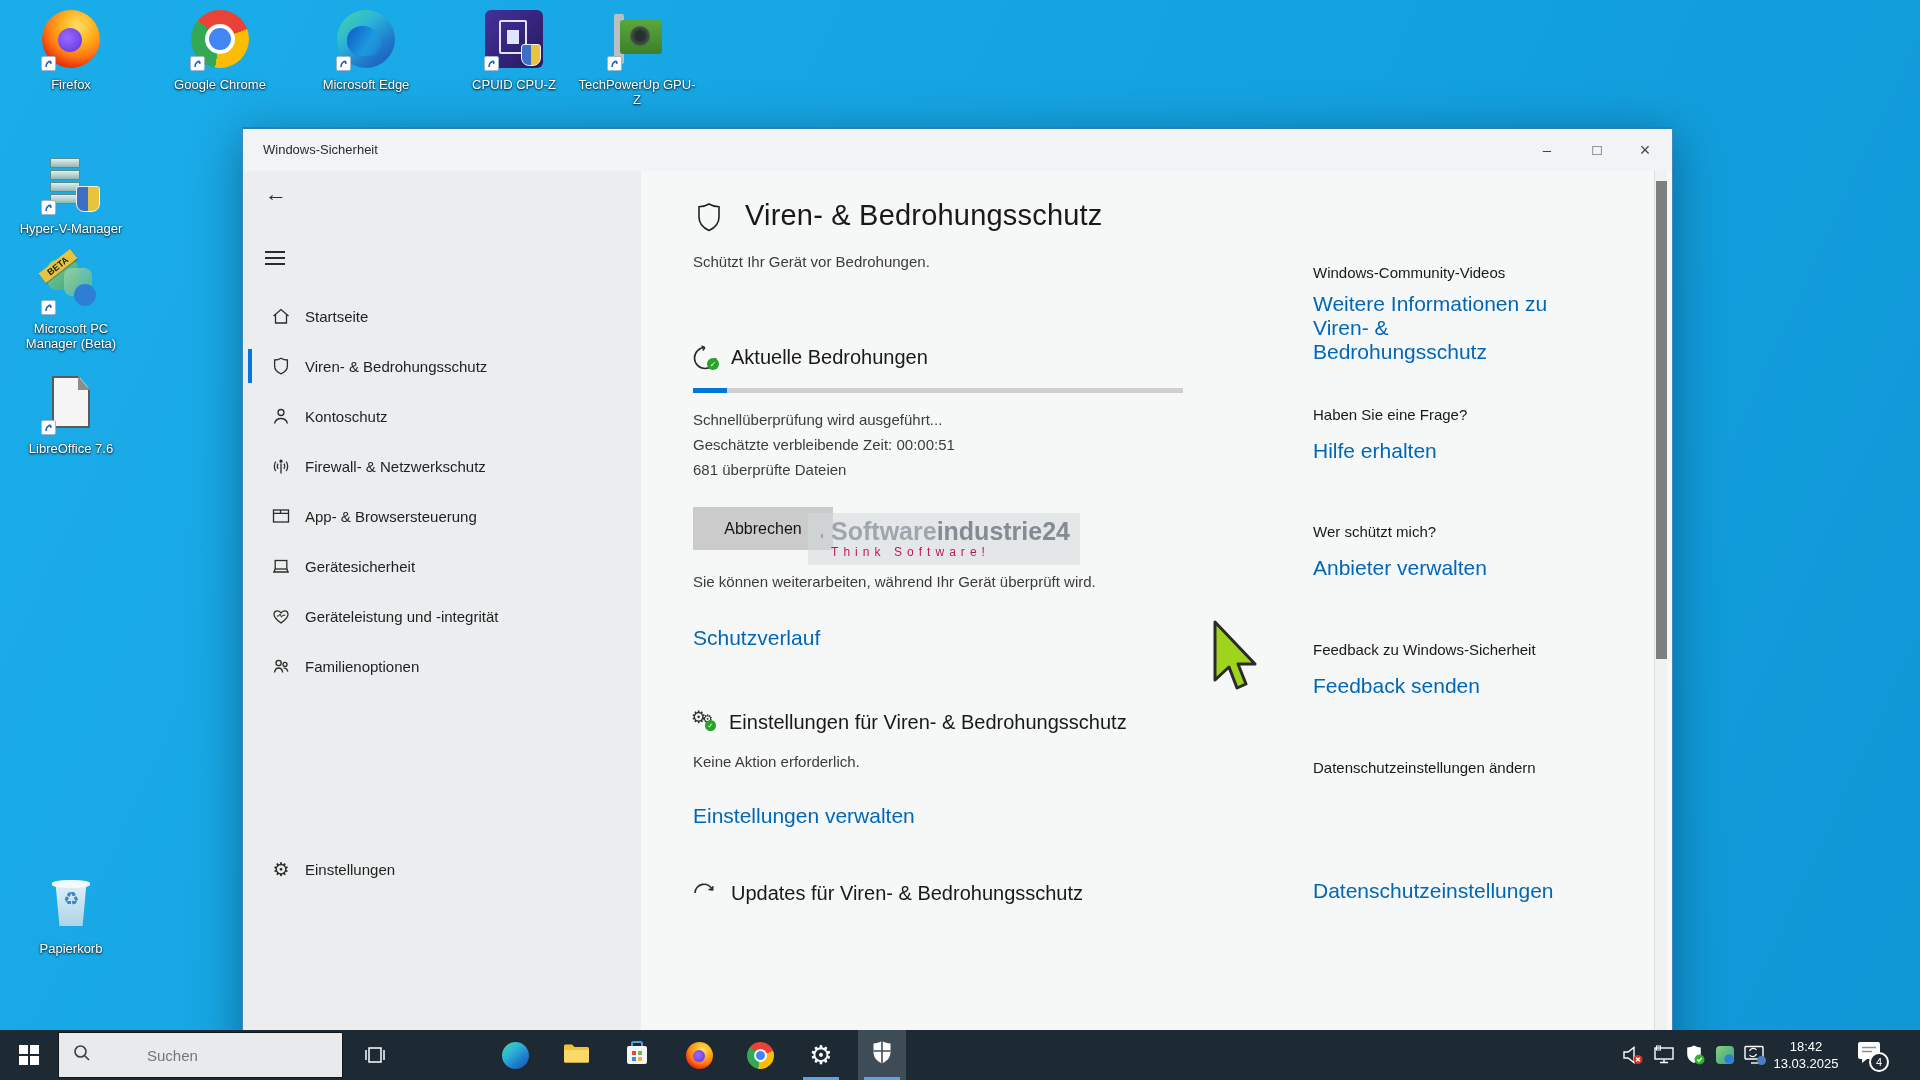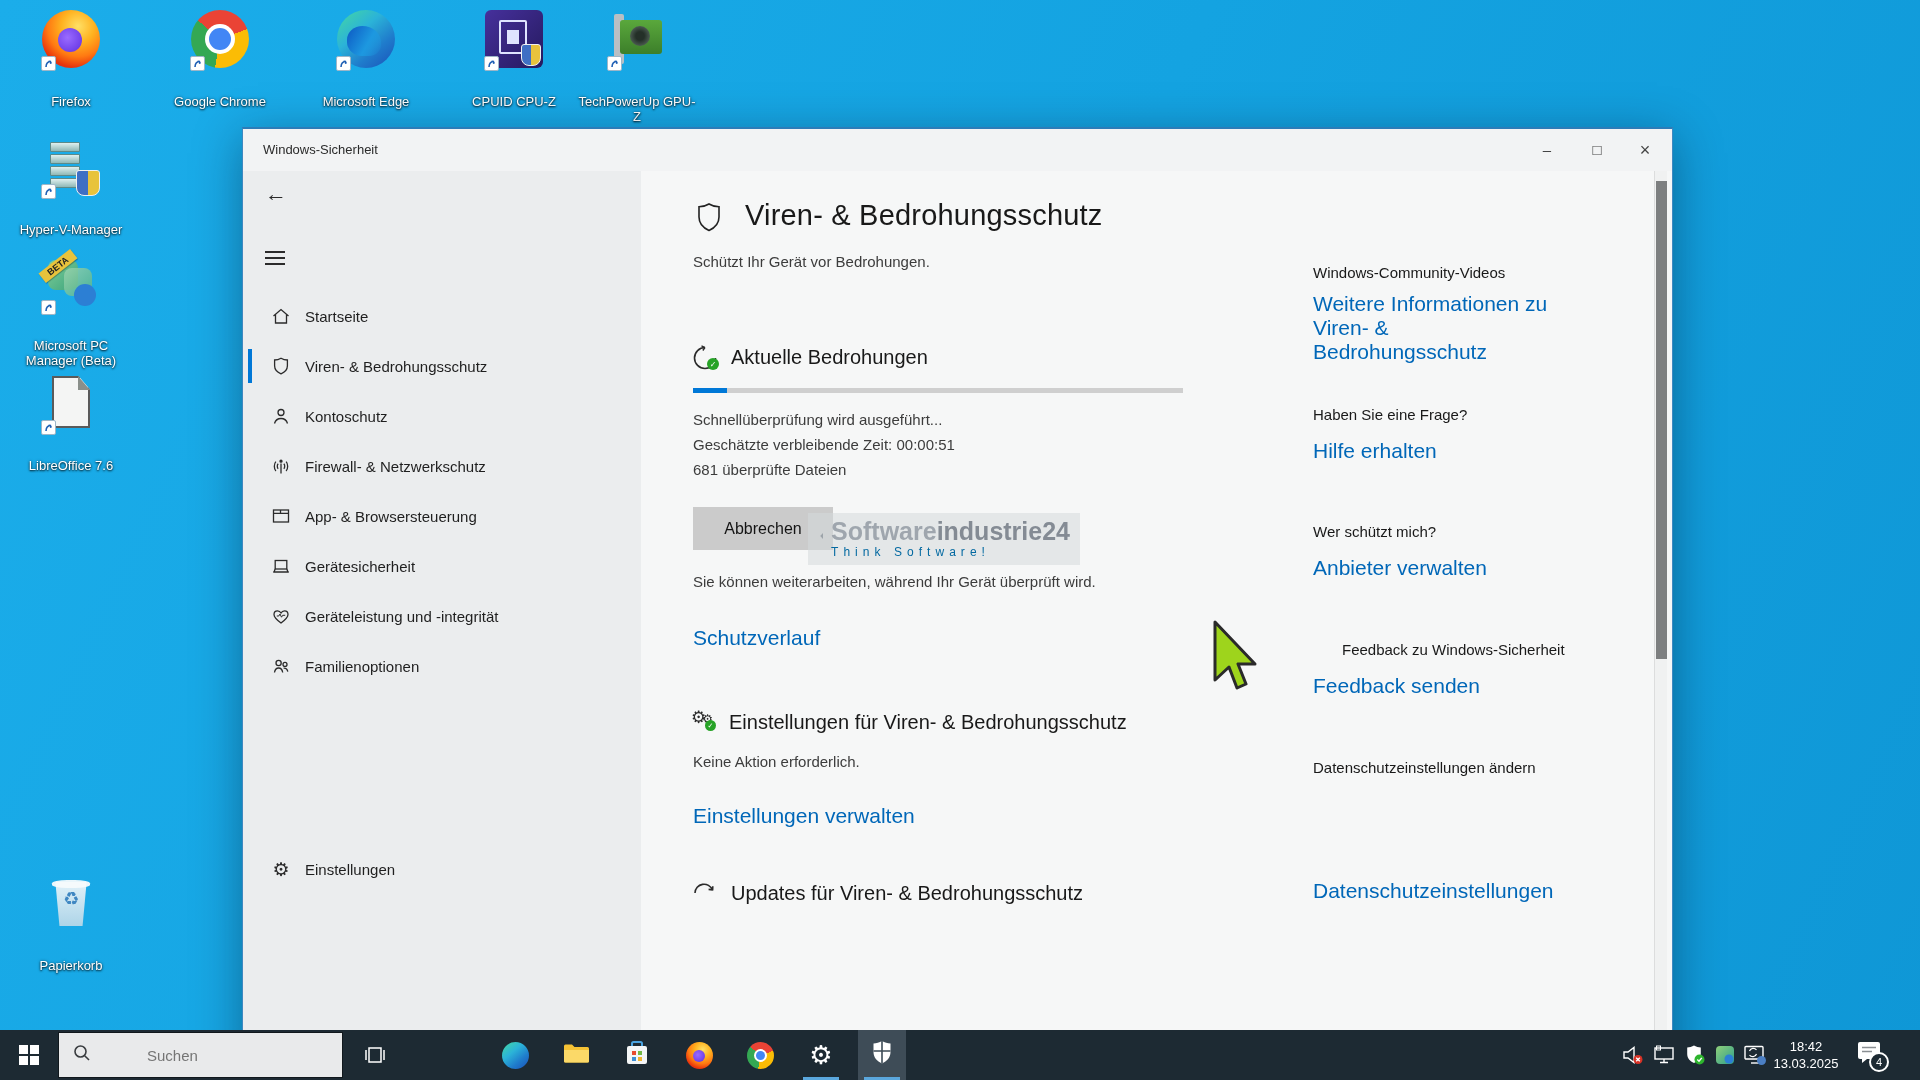--- a/index.html
+++ b/index.html
@@ -6,21 +6,21 @@
   html,body { width:1920px; height:1080px; overflow:hidden; }
   body {
     font-family:"Liberation Sans","DejaVu Sans",sans-serif;
     background:linear-gradient(115deg,#1badea 0%,#14a3e1 50%,#0f97d6 100%);
     position:relative; color:#1b1b1b;
   }
   
   .dicon { position:absolute; width:122px; text-align:center; cursor:default; }
   .dicon .art { width:62px; height:62px; margin:0 auto; position:relative; }
   .dicon .lbl {
-    margin-top:22px; font-size:13px; color:#fff; line-height:15px;
+    margin-top:5px; font-size:13px; color:#fff; line-height:15px;
     text-shadow:0 1px 2px rgba(0,0,0,.85), 0 0 3px rgba(0,0,0,.5);
   }
   .shortcut {
     position:absolute; left:1px; bottom:1px; width:15px; height:15px;
     background:#fff; border-radius:2px; border:1px solid #9db6c8;
     display:flex; align-items:center; justify-content:center;
   }
   .circle { border-radius:50%; width:58px; height:58px; margin:2px auto; position:relative; }
   .ff-bg { background:radial-gradient(circle at 62% 28%,#ffe066 0%,#ffb21f 30%,#ff7a12 55%,#e8340c 75%,#b5157e 100%); }
   .ff-core { position:absolute; left:16px; top:18px; width:24px; height:24px; border-radius:50%;
@@ -85,21 +85,21 @@
   .h2 { position:absolute; font-size:20px; font-weight:400; color:#191919; }
   .body-t { position:absolute; font-size:15px; color:#3c3c3c; line-height:25px; }
   .link { position:absolute; font-size:21px; color:#0067b8; cursor:pointer; }
   .aside-h { position:absolute; font-size:15px; color:#191919; }
   .progress-track { position:absolute; height:5px; background:#cfcfcf; }
   .progress-fill { height:5px; background:#0078d7; }
   .btn { position:absolute; background:#cbcbcb; color:#141414; font-size:16px; text-align:center; border:none; }
   .wm-box { position:absolute; background:rgba(214,218,220,.55); display:flex; align-items:center; padding:0 10px; }
   .wm-brand { font-size:25px; font-weight:bold; color:#98a0a8; opacity:.9; line-height:24px; }
   .wm-brand b { color:#7a828c; }
-  .wm-tag { font-size:12px; color:#0369a1; letter-spacing:.42em; margin-top:2px; }
+  .wm-tag { font-size:12px; color:#be185d; letter-spacing:.42em; margin-top:2px; }
   .greenbadge { position:absolute; border-radius:50%; background:#27a327; color:#fff; display:flex; align-items:center; justify-content:center; }
   
   .sbar { position:absolute; top:42px; bottom:3px; width:13px; background:#f0f1f1; border-left:1px solid #dcdddd; }
   .sthumb { position:absolute; left:1px; width:11px; background:#7d7f80; }
   
   #taskbar { position:absolute; left:0; bottom:0; width:1920px; height:50px; background:#1d2a33; }
   .tbtn { position:absolute; top:0; width:48px; height:50px; display:flex; align-items:center; justify-content:center; }
   .tbtn.active { background:#3e4c57; }
   .underline { position:absolute; bottom:0; left:6px; right:6px; height:3px; background:#5aa7dd; }
   .startflag { width:20px; height:20px; display:grid; grid-template-columns:9px 9px; grid-template-rows:9px 9px; gap:2px; }
@@ -182,21 +182,21 @@
         <div class="gpuz-fan"></div>
       </div>
     <span class="shortcut">
         <svg width="10" height="10">
           <path d="M2 8 C2 4 4 2.5 7 2.5 M7 2.5 L4.6 2.2 M7 2.5 L6.6 4.9" stroke="#1e5fb4" stroke-width="1.6" fill="none"></path>
         </svg>
       </span>
     </div>
   <div class="lbl">TechPowerUp GPU-Z</div>
 </div>
-<div class="dicon" style="left:10px;top:136px">
+<div class="dicon" style="left:10px;top:152px">
   <div class="art">
       <div class="hv-bg">
       <div class="hv-slab" style="top:4px"></div>
         <div class="hv-slab" style="top:16px"></div>
         <div class="hv-slab" style="top:28px"></div>
         <div class="hv-slab" style="top:40px"></div>
       <div class="mini-shield" style="width:24px;height:26px;right:0;bottom:0"></div>
       </div>
     <span class="shortcut">
         <svg width="10" height="10">
@@ -397,21 +397,21 @@
         <path d="M4 14 a9 9 0 0 1 17.4-3 M21.8 7.2 L21.6 11.4 M21.8 11 L17.6 10.4"></path>
       </svg></span>
   <span class="h2" style="left:488px;top:753px">Updates für Viren- &amp; Bedrohungsschutz</span>
 
   <span class="aside-h" style="left:1070px;top:135px">Windows-Community-Videos</span>
   <span class="link" style="left:1070px;top:163px;width:252px;line-height:24px">Weitere Informationen zu Viren- &amp; Bedrohungsschutz</span>
   <span class="aside-h" style="left:1070px;top:277px">Haben Sie eine Frage?</span>
   <span class="link" style="left:1070px;top:310px">Hilfe erhalten</span>
   <span class="aside-h" style="left:1070px;top:394px">Wer schützt mich?</span>
   <span class="link" style="left:1070px;top:427px">Anbieter verwalten</span>
-  <span class="aside-h" style="left:1099px;top:512px">Feedback zu Windows-Sicherheit</span>
+  <span class="aside-h" style="left:1070px;top:512px">Feedback zu Windows-Sicherheit</span>
   <span class="link" style="left:1070px;top:545px">Feedback senden</span>
   <span class="aside-h" style="left:1070px;top:630px">Datenschutzeinstellungen ändern</span>
   <span class="link" style="left:1070px;top:750px">Datenschutzeinstellungen</span>
 
   <div class="sbar" style="right:5px">
     <div class="sthumb" style="top:10px;height:478px"></div>
   </div>
 
   <div class="win-bottom"></div>
 </div>

